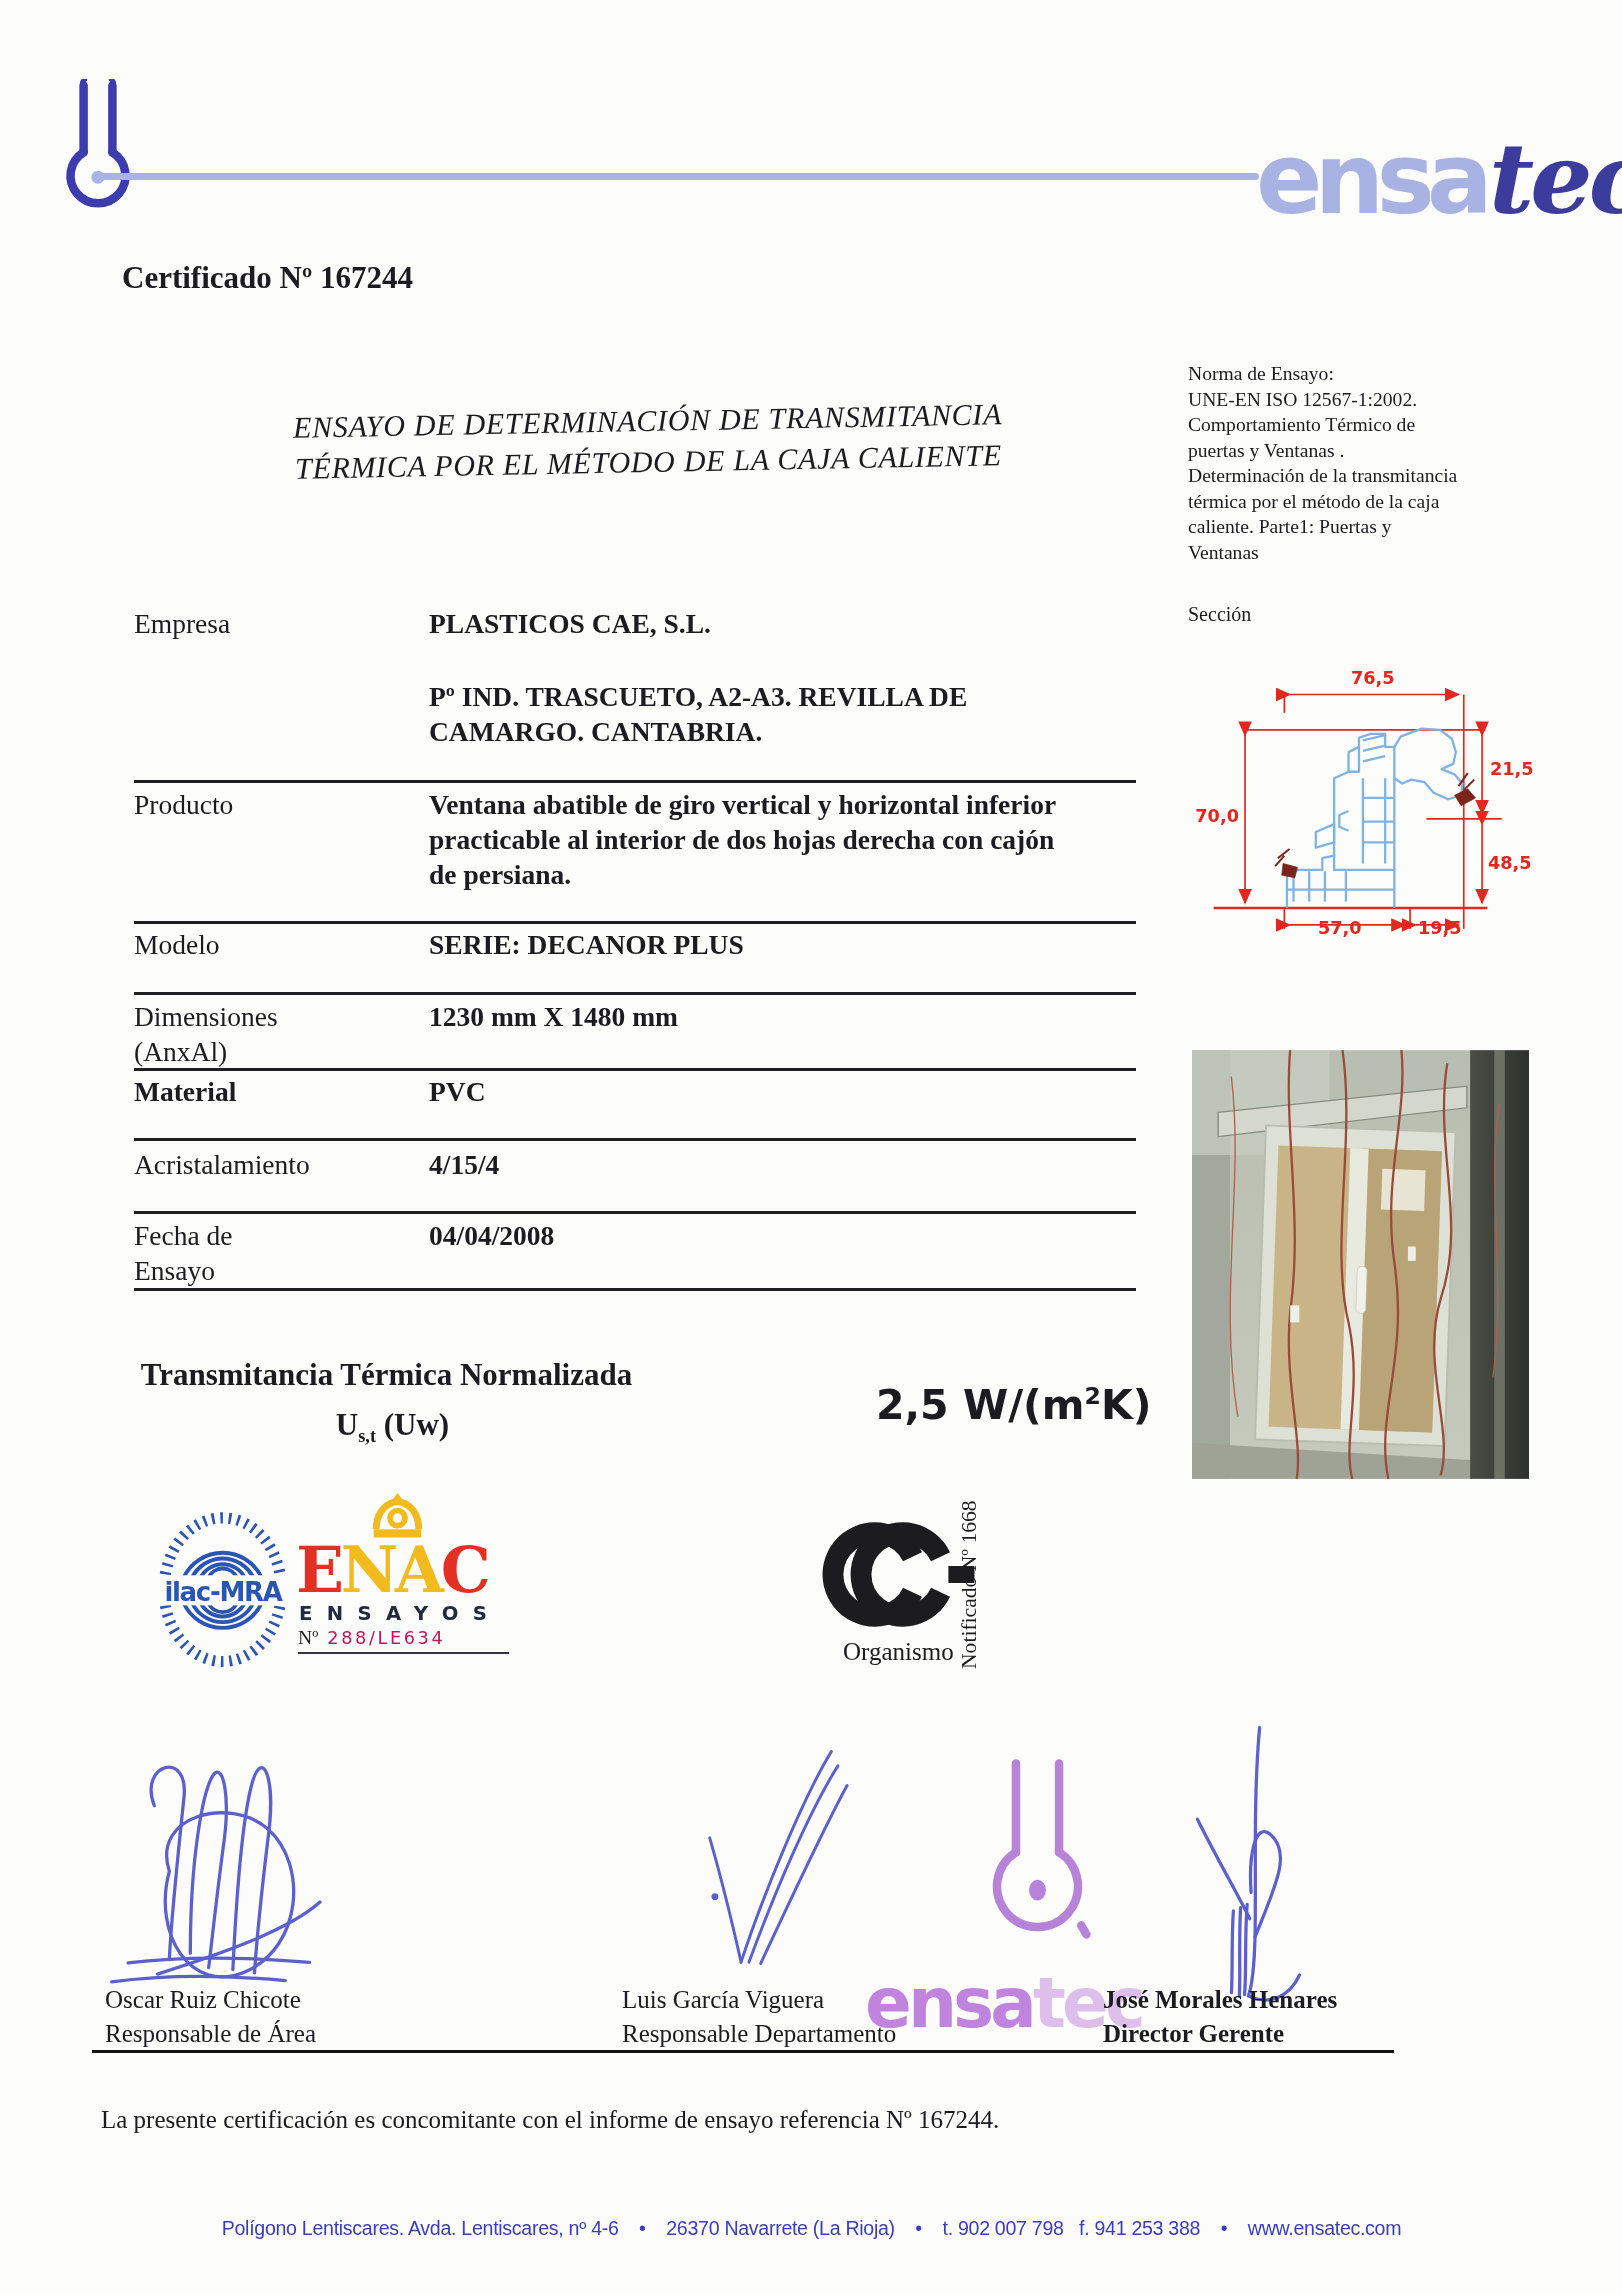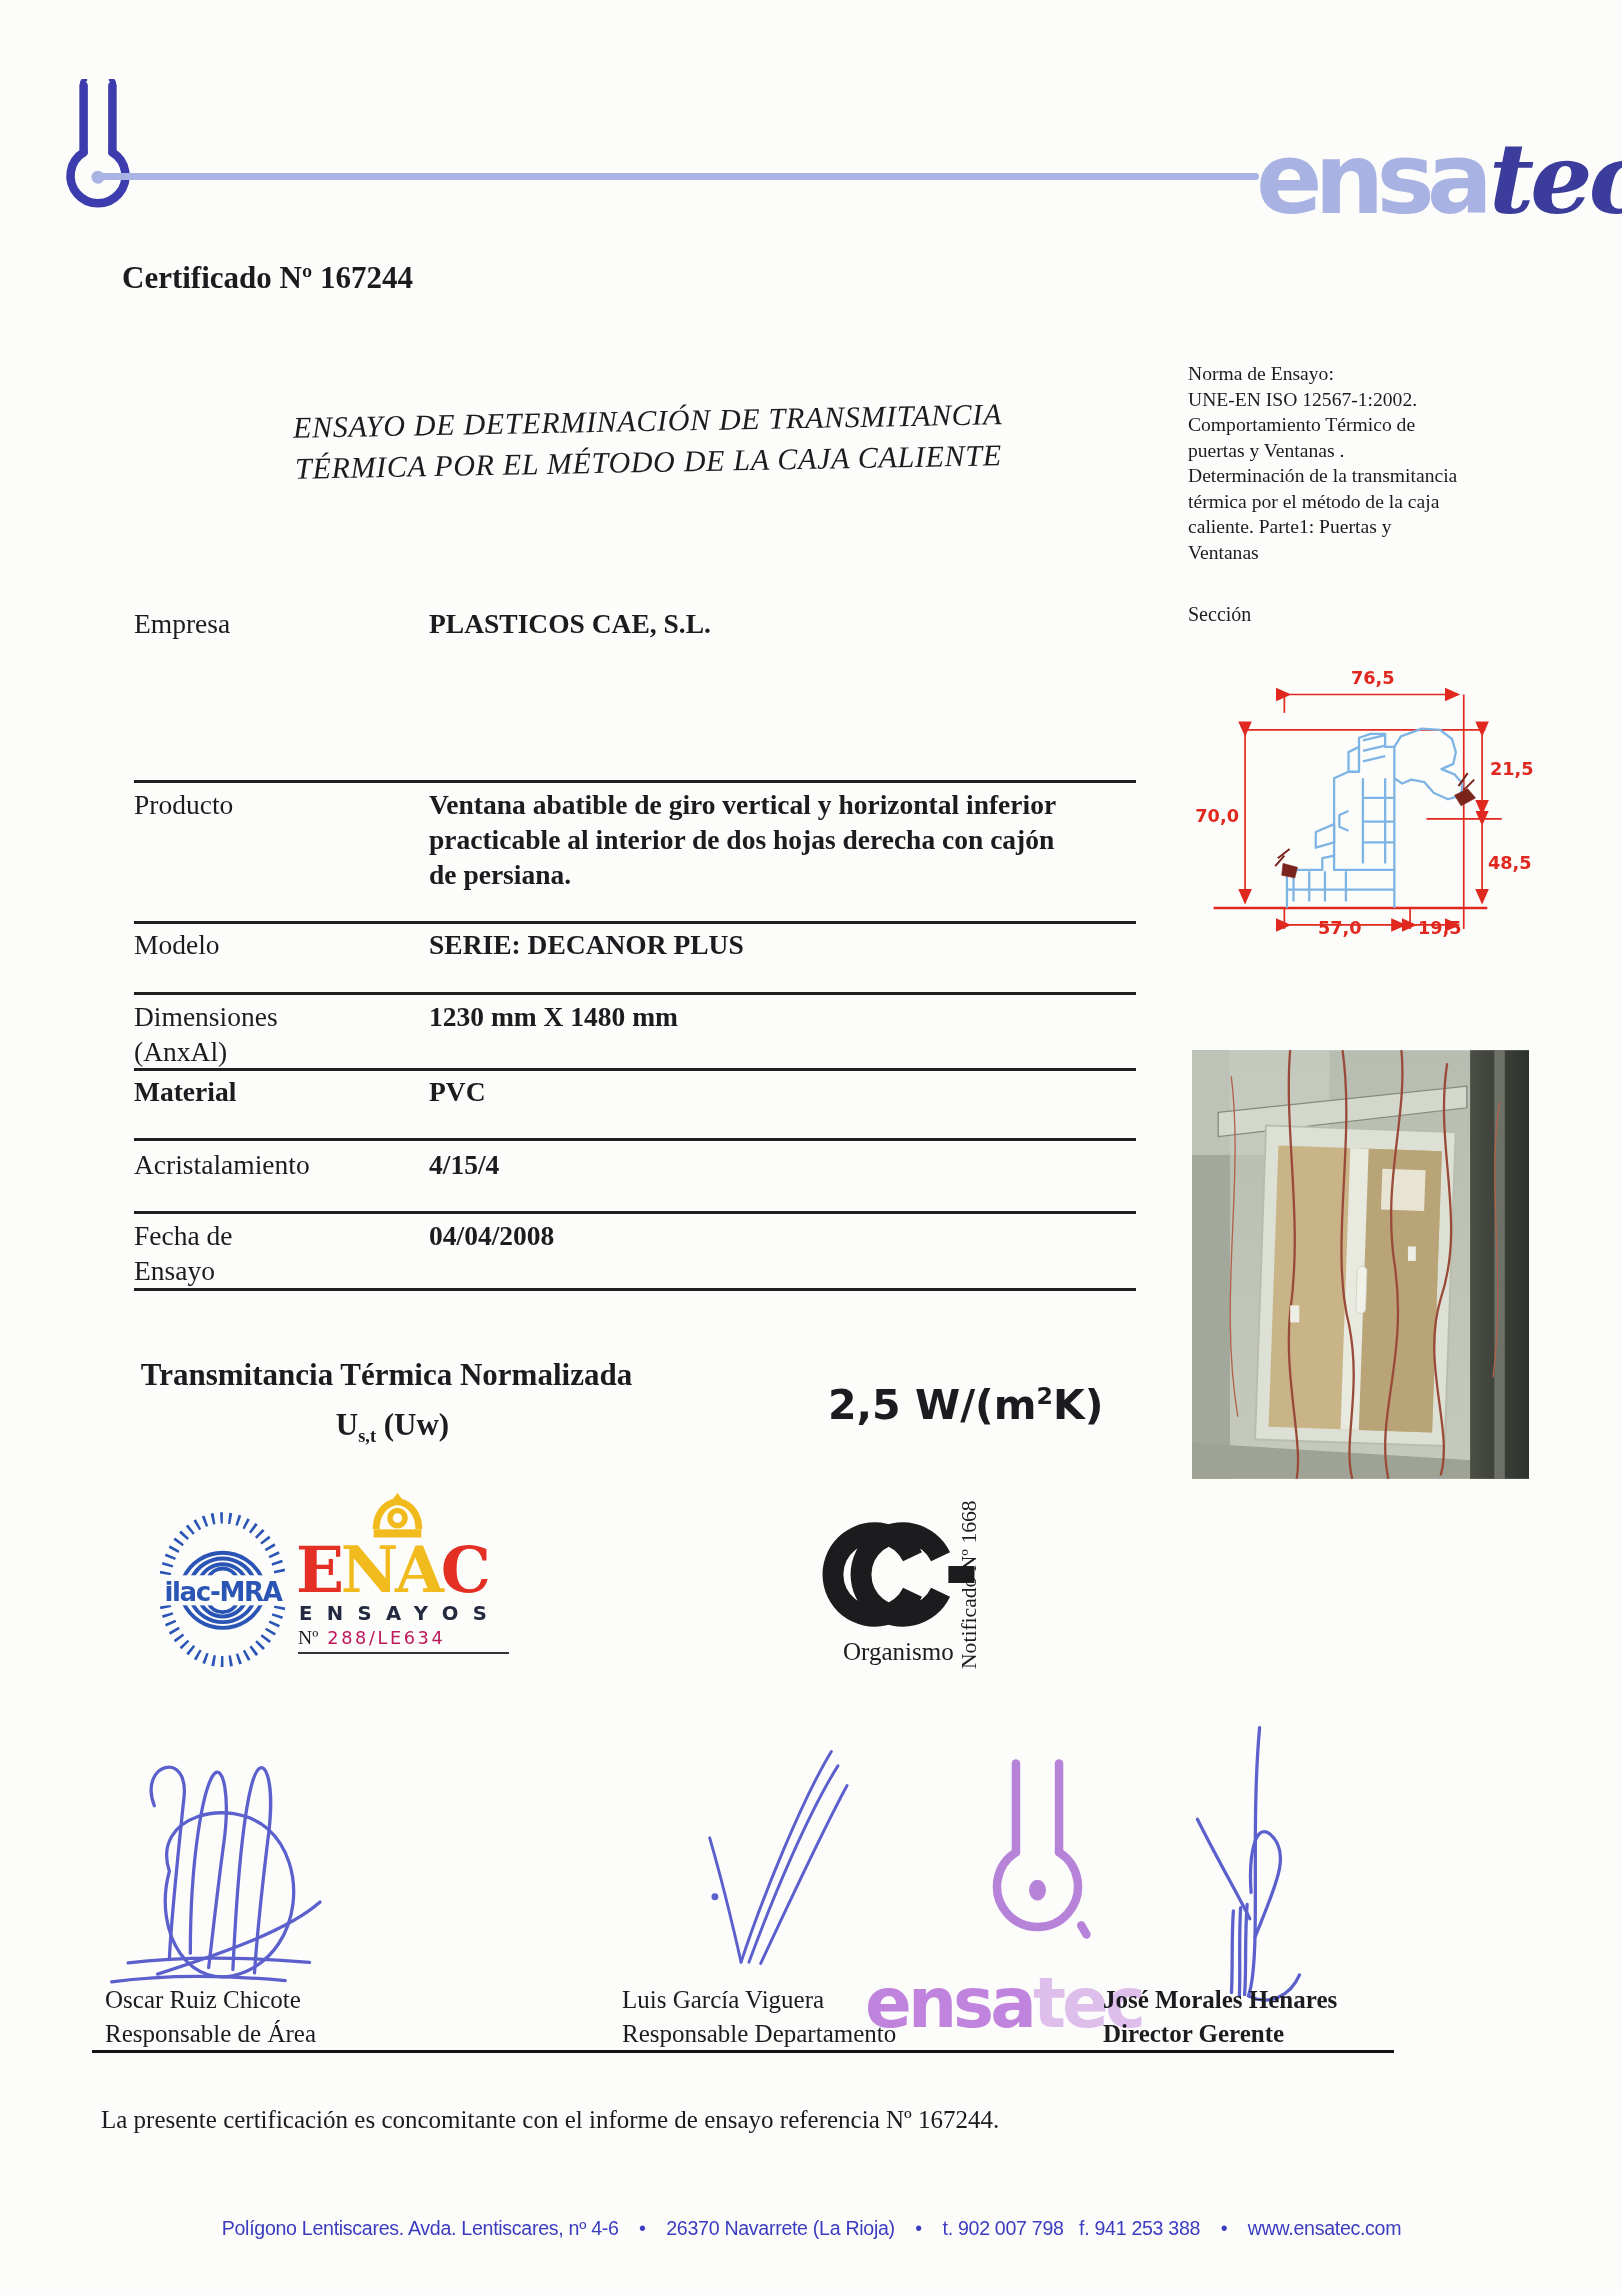--- a/index.html
+++ b/index.html
@@ -1,20 +1,20 @@
 <!DOCTYPE html>
 <html style="font-size:10.5px"><head>
 <meta charset="utf-8">
 <style>
   html,body{margin:0;padding:0;background:#e8e8e8;}
   #page{position:relative;width:1623px;height:2295px;background:#fcfcfa;overflow:hidden;
         font-family:"Liberation Serif",serif;color:#1b1b20;}
   .abs{position:absolute;}
   .serif{font-family:"Liberation Serif",serif;}
-  .sans{font-family:"DejaVu Sans",sans-serif;}
+  .sans{font-family:"DejaVu Sans",sans-serif;margin-left:48px;}
   .b{font-weight:bold;}
   .hline{position:absolute;left:134px;width:1002px;height:2.6px;background:#1f1f22;}
   .lbl{font-size:27.5px;line-height:35px;}
   .val{font-size:27.5px;line-height:35px;font-weight:bold;}
   .norma{font-size:19.6px;line-height:25.5px;}
   .dim{position:absolute;color:#e0281e;font-family:"DejaVu Sans",sans-serif;
        font-weight:bold;font-size:17.7px;}
   .name{font-size:25px;line-height:34px;}
   .brand-light{font-family:"DejaVu Sans",sans-serif;font-weight:bold;font-size:98px;
                letter-spacing:-7.9px;color:#a9b3e3;}
@@ -112,20 +112,24 @@
     <div class="dim" style="left:157px;top:1.3px;">76,5</div>
     <div class="dim" style="left:296px;top:92px;">21,5</div>
     <div class="dim" style="left:1.3px;top:139px;">70,0</div>
     <div class="dim" style="left:294px;top:186px;">48,5</div>
     <div class="dim" style="left:124px;top:251px;">57,0</div>
     <div class="dim" style="left:224px;top:251px;">19,5</div>
   </div>
 
   <div class="abs serif lbl" style="left:134px;top:606px;">Empresa</div>
   <div class="abs serif val" style="left:429px;top:606px;">PLASTICOS CAE, S.L.</div>
+  <div class="abs serif val" style="left:429px;top:679px;">
+    <div>Pº IND. TRASCUETO, A2-A3. REVILLA DE</div>
+    <div>CAMARGO. CANTABRIA.</div>
+  </div>
 
   <div class="hline" style="top:780px;"></div>
   <div class="abs serif lbl" style="left:134px;top:787px;">Producto</div>
   <div class="abs serif val" style="left:429px;top:787px;">
     <div>Ventana abatible de giro vertical y horizontal inferior</div>
     <div>practicable al  interior de dos hojas derecha con cajón</div>
     <div>de persiana.</div>
   </div>
 
   <div class="hline" style="top:921px;"></div>

